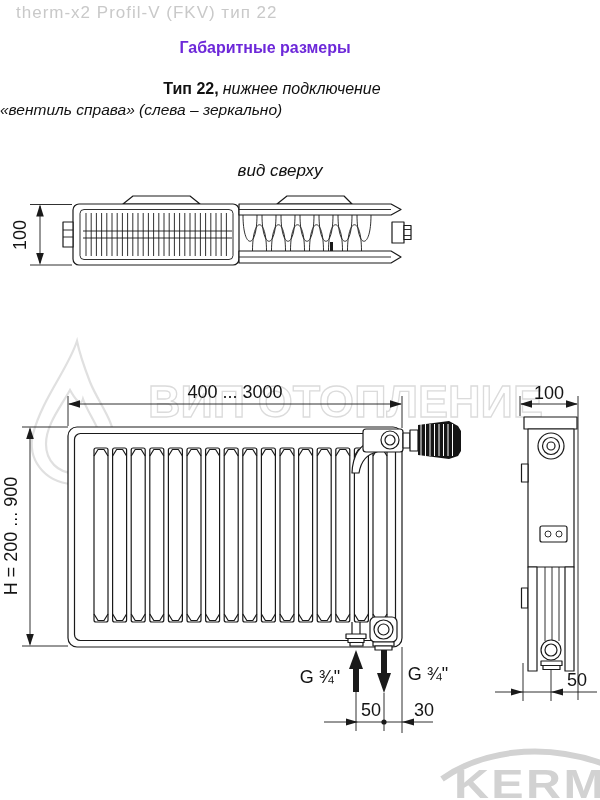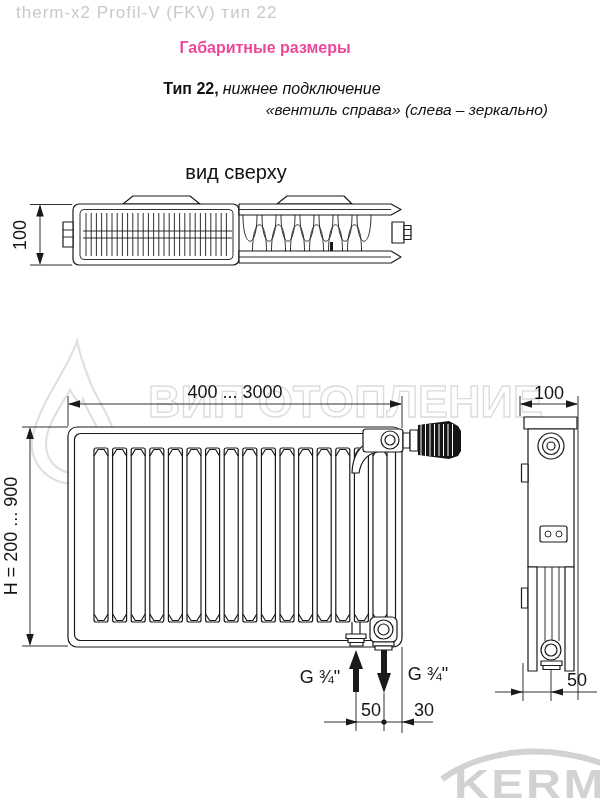--- a/index.html
+++ b/index.html
@@ -1,25 +1,25 @@
 <!DOCTYPE html>
 <html style="--line: #1a1a1a; --brand-gray: #c9c9c9; --wm-gray: #dbdbdb; --logo-gray: #d2d2d2;"><head>
 <meta charset="utf-8">
 <style>
   html,body{margin:0;padding:0;}
   body{width:600px;height:800px;background:#fff;position:relative;overflow:hidden;
        font-family:"Liberation Sans",sans-serif;}
   .abs{position:absolute;}
   .brand{left:16px;top:3px;font-size:17px;letter-spacing:1px;color:var(--brand-gray,#c9c9c9);white-space:nowrap;}
-  .title{left:0;top:39px;width:530px;text-align:center;font-size:16px;font-weight:bold;color:#ec4899;}
+  .title{left:0;top:39px;width:530px;text-align:center;font-size:16px;font-weight:bold;color:#6d28d9;}
   .subtitle{left:0;top:80px;width:544px;text-align:center;font-size:16px;color:#111;}
   .subtitle .b{font-weight:bold;}
   .subtitle .i{font-style:italic;margin-left:4px;}
-  .subtitle2{left:0;top:101px;width:548px;text-align:right;font-size:15.5px;font-style:italic;color:#111;}
-  .viewlabel{left:0;top:161px;width:472px;text-align:center;font-size:20px;color:#111;}
+  .subtitle2{left:0;top:101px;width:548px;text-align:left;font-size:15.5px;font-style:italic;color:#111;}
+  .viewlabel{left:0;top:161px;width:472px;text-align:center;font-size:17px;font-style:italic;color:#111;padding-left:44px;}
   svg{position:absolute;left:0;top:0;}
   .ln{stroke:var(--line,#1a1a1a);fill:none;stroke-width:1.2;stroke-linejoin:round;}
   .lnf{stroke:var(--line,#1a1a1a);fill:#fff;stroke-width:1.2;stroke-linejoin:round;}
   .thin{stroke-width:0.9;}
   .fillb{fill:var(--line,#1a1a1a);stroke:none;}
   .dim{font-family:"Liberation Sans",sans-serif;font-size:18px;fill:#141414;}
   .wmtext{font-family:"Liberation Sans",sans-serif;font-weight:bold;font-size:45px;
           fill:none;stroke:var(--wm-gray,#dbdbdb);stroke-width:1.3;}
   .wmflame{stroke:#e0e0e0;fill:none;stroke-width:2.2;}
   .logotext{font-family:"Liberation Sans",sans-serif;font-weight:bold;font-size:40px;

